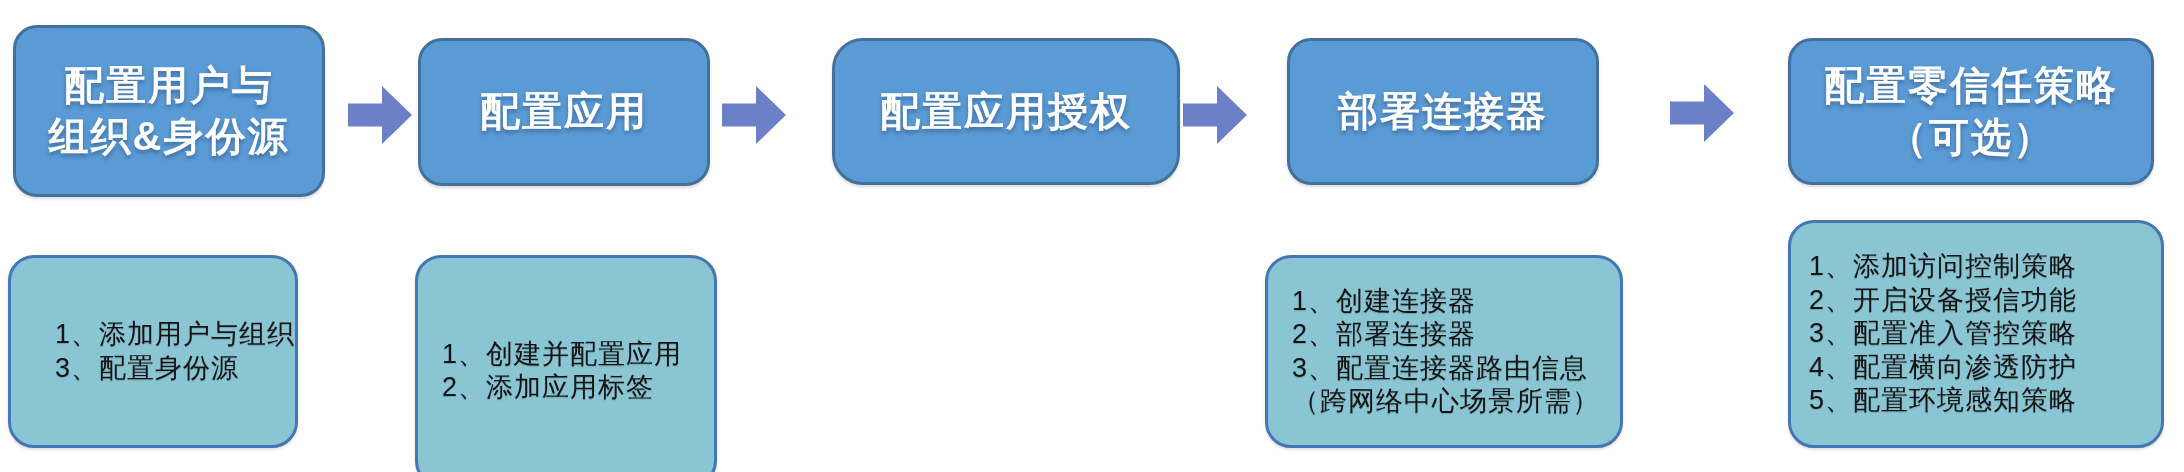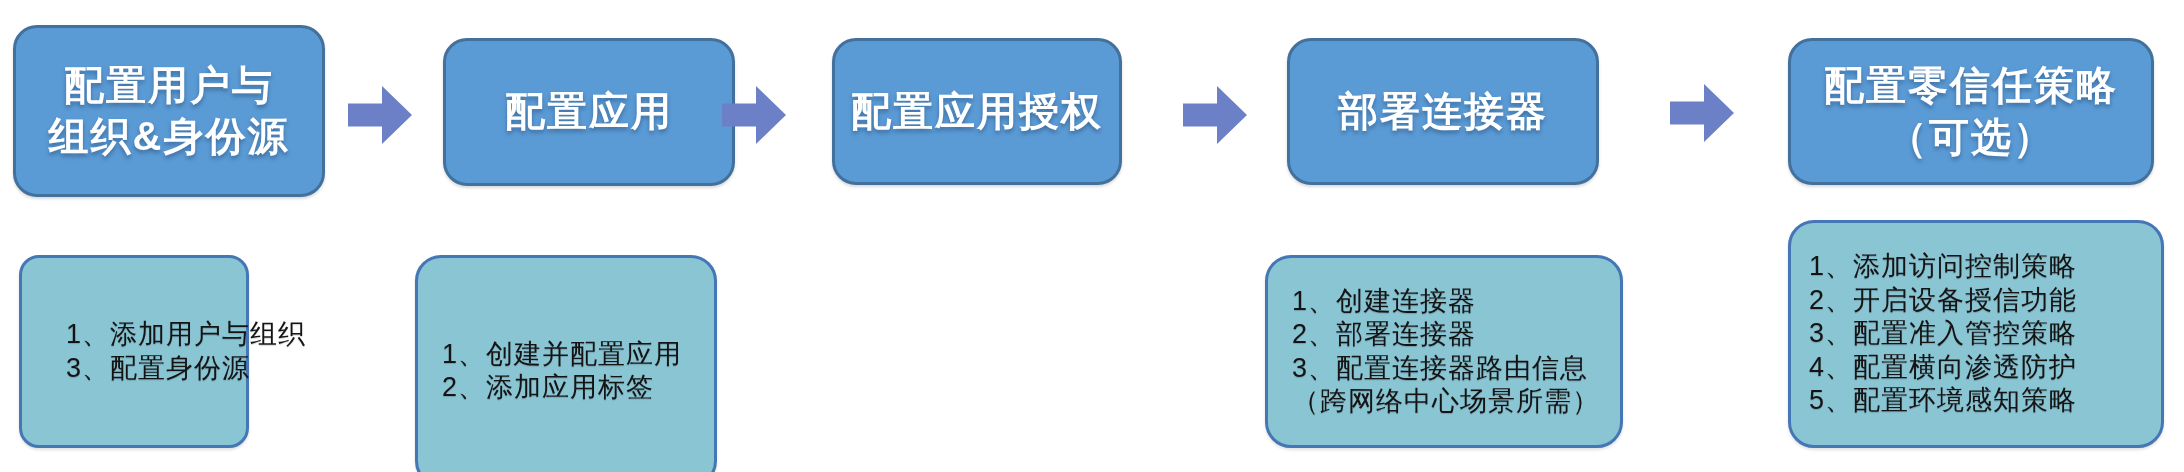--- a/index.html
+++ b/index.html
@@ -50,27 +50,27 @@
   }
   .dbox .line { white-space: nowrap; }
   .pad-lg { padding-left: 44px; }
   .pad-sm { padding-left: 18px; }
   .arrow { position: absolute; width: 64px; height: 58px; }
   .arrow svg { display: block; width: 100%; height: 100%; }
   .arrow path { fill: var(--arrow, #6c80c7); }
 
   
   .h1 { left: 13px;   top: 25px; width: 312px; height: 172px; }
-  .h2 { left: 443px;  top: 38px; width: 292px; height: 148px; }
-  .h3 { left: 832px;  top: 38px; width: 290px; height: 147px; }
+  .h2 { left: 418px;  top: 38px; width: 292px; height: 148px; }
+  .h3 { left: 832px;  top: 38px; width: 348px; height: 147px; border-radius: 31px; }
   .h4 { left: 1287px; top: 38px; width: 312px; height: 147px; }
   .h5 { left: 1788px; top: 38px; width: 366px; height: 147px; }
 
   
-  .d1 { left: 19px;   top: 255px; width: 230px; height: 193px; border-radius: 20px; }
+  .d1 { left: 8px;   top: 255px; width: 290px; height: 193px; }
   .d2 { left: 415px;  top: 255px; width: 302px; height: 232px; }
   .d3 { left: 830px;  top: 255px; width: 316px; height: 192px; }
   .d4 { left: 1265px; top: 255px; width: 358px; height: 193px; }
   .d5 { left: 1788px; top: 220px; width: 376px; height: 228px; }
 
   
   .a1 { left: 348px;  top: 86px; }
   .a2 { left: 722px;  top: 86px; }
   .a3 { left: 1183px; top: 86px; }
   .a4 { left: 1670px; top: 84px; }

